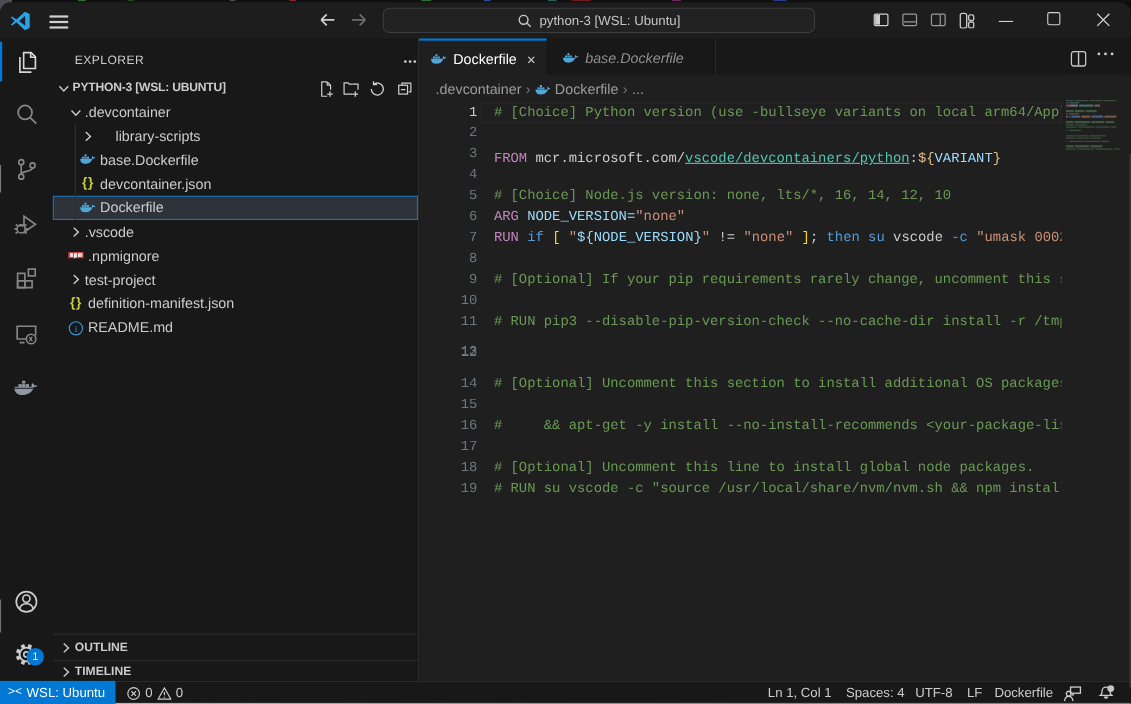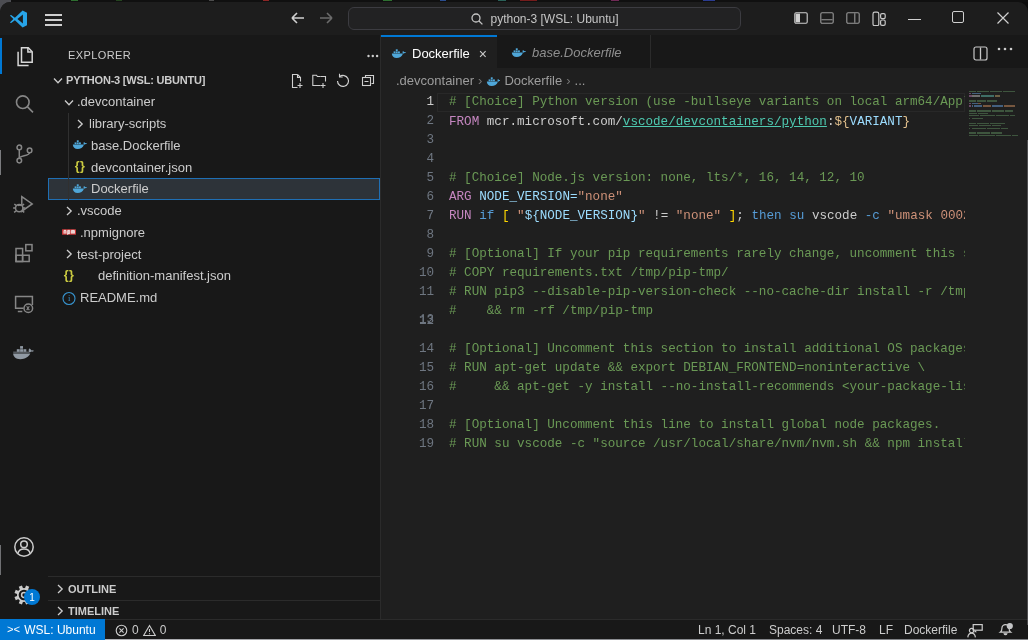--- a/index.html
+++ b/index.html
@@ -282,21 +282,21 @@
             </svg>
           </div>
           <span>.devcontainer</span>
         </div>
       <div class="trow">
           <div class="chev" style="margin-left:24px">
             <svg width="16" height="16" viewBox="0 0 16 16" style="display:block;">
               <path d="M6 4 L10.2 8 L6 12" fill="none" stroke="#cccccc" stroke-width="1.3"></path>
             </svg>
           </div>
-          <span style="margin-left:1px">library-scripts</span>
+          <span style="margin-left:17px">library-scripts</span>
         </div>
       <div class="trow">
           <div class="ficon" style="margin-left:24px">
             <svg width="16" height="16" viewBox="0 0 16 16" style="display:block;">
               <g fill="#4FA7D9">
 <rect x="2.6" y="5.4" width="1.9" height="1.8"></rect>
                 <rect x="4.8" y="5.4" width="1.9" height="1.8"></rect>
                 <rect x="7.0" y="5.4" width="1.9" height="1.8"></rect>
                 <rect x="4.8" y="3.3" width="1.9" height="1.8"></rect>
 <path d="M0.9 7.4 H11.8 V8.0 C10.9 10.4 8.6 12.0 5.6 12.0 C2.6 12.0 1.0 10.3 0.9 8.0 Z"></path>
@@ -353,21 +353,21 @@
             <svg width="16" height="16" viewBox="0 0 16 16" style="display:block;">
               <path d="M6 4 L10.2 8 L6 12" fill="none" stroke="#cccccc" stroke-width="1.3"></path>
             </svg>
           </div>
           <span>test-project</span>
         </div>
       <div class="trow">
           <div class="ficon" style="margin-left:13px">
             <span style="color:#cbcb41;font-weight:bold;font-size:12.5px;letter-spacing:0.5px;transform:translateY(-1px)">{}</span>
           </div>
-          <span style="margin-left:21px">definition-manifest.json</span>
+          <span style="margin-left:3px">definition-manifest.json</span>
         </div>
       <div class="trow">
           <div class="ficon" style="margin-left:13px">
             <svg width="16" height="16" viewBox="0 0 16 16" style="display:block;">
               <g fill="none" stroke="#3794cf" stroke-width="1.1">
                 <circle cx="8" cy="8.5" r="6"></circle>
               </g>
 <text x="7" y="11.4" font-size="8.5" fill="#3794cf" font-family="Liberation Serif">i</text>
             </svg>
           </div>
@@ -461,42 +461,39 @@
         <span style="margin:0 4px;color:#767676">›</span>
         <span>...</span>
       </div>
 
     <div class="abs" style="left:56px;top:58px;right:63px;height:19px;border:1px solid #282828"></div>
     <div class="abs" style="left:0;top:0;right:63px;bottom:0;overflow:hidden">
 <div class="lnact" style="top:58px">1</div>
 <div class="cl" style="top:58px"><span class="c"># [Choice] Python version (use -bullseye variants on local arm64/Apple Silicon): 3, 3.10, 3.9</span></div>
 <div class="ln" style="top:77px">2</div>
 <div class="ln" style="top:96px">3</div>
-<div class="cl" style="top:78px"><span class="k">FROM</span><span class="w"> mcr.microsoft.com/</span><span class="tu">vscode/devcontainers/python</span><span class="w">:</span><span class="y">${</span><span class="v">VARIANT</span><span class="y">}</span></div>
+<div class="cl" style="top:100px"><span class="k">FROM</span><span class="w"> mcr.microsoft.com/</span><span class="tu">vscode/devcontainers/python</span><span class="w">:</span><span class="y">${</span><span class="v">VARIANT</span><span class="y">}</span></div>
 <div class="ln" style="top:115px">4</div>
 <div class="ln" style="top:134px">5</div>
 <div class="cl" style="top:134px"><span class="c"># [Choice] Node.js version: none, lts/*, 16, 14, 12, 10</span></div>
 <div class="ln" style="top:153px">6</div>
 <div class="cl" style="top:153px"><span class="k">ARG</span><span class="v"> NODE_VERSION=</span><span class="s">"none"</span></div>
 <div class="ln" style="top:172px">7</div>
 <div class="cl" style="top:172px"><span class="k">RUN</span><span class="b"> if</span><span class="w"> </span><span class="gold">[</span><span class="w"> </span><span class="s">"</span><span class="v">${NODE_VERSION}</span><span class="s">"</span><span class="w"> != </span><span class="s">"none"</span><span class="w"> </span><span class="gold">]</span><span class="w">; </span><span class="b">then</span><span class="w"> </span><span class="b">su</span><span class="w"> vscode </span><span class="b">-c</span><span class="w"> </span><span class="s">"umask 0002 &amp;&amp; . /usr/local/share/nvm/nvm.sh &amp;&amp; nvm install ${NODE_VERSION} 2&gt;&amp;1"</span></div>
 <div class="ln" style="top:191px">8</div>
 <div class="ln" style="top:210px">9</div>
 <div class="cl" style="top:210px"><span class="c"># [Optional] If your pip requirements rarely change, uncomment this section to add them.</span></div>
 <div class="ln" style="top:229px">10</div>
-<div class="cl" style="top:229px"><span class="c"># COPY requirements.txt /tmp/pip-tmp/</span></div>
 <div class="ln" style="top:248px">11</div>
 <div class="cl" style="top:248px"><span class="c"># RUN pip3 --disable-pip-version-check --no-cache-dir install -r /tmp/pip-tmp/requirements.txt \</span></div>
 <div class="ln" style="top:277px">12</div>
-<div class="cl" style="top:267px"><span class="c">#    &amp;&amp; rm -rf /tmp/pip-tmp</span></div>
 <div class="ln" style="top:276px">13</div>
 <div class="ln" style="top:305px">14</div>
 <div class="cl" style="top:305px"><span class="c"># [Optional] Uncomment this section to install additional OS packages.</span></div>
 <div class="ln" style="top:324px">15</div>
-<div class="cl" style="top:324px"><span class="c"># RUN apt-get update &amp;&amp; export DEBIAN_FRONTEND=noninteractive \</span></div>
 <div class="ln" style="top:343px">16</div>
 <div class="cl" style="top:343px"><span class="c">#     &amp;&amp; apt-get -y install --no-install-recommends &lt;your-package-list-here&gt;</span></div>
 <div class="ln" style="top:362px">17</div>
 <div class="ln" style="top:381px">18</div>
 <div class="cl" style="top:381px"><span class="c"># [Optional] Uncomment this line to install global node packages.</span></div>
 <div class="ln" style="top:400px">19</div>
 <div class="cl" style="top:400px"><span class="c"># RUN su vscode -c "source /usr/local/share/nvm/nvm.sh &amp;&amp; npm install -g &lt;your-package-here&gt;" 2&gt;&amp;1</span></div>
     </div>
     <div class="abs" style="right:9px;top:37px;width:52px;bottom:0;background:#1f1f1f">
         <div style="position:absolute;left:2.0px;top:18.50px;width:7.0px;height:1.3px;background:#3e553e"></div>

